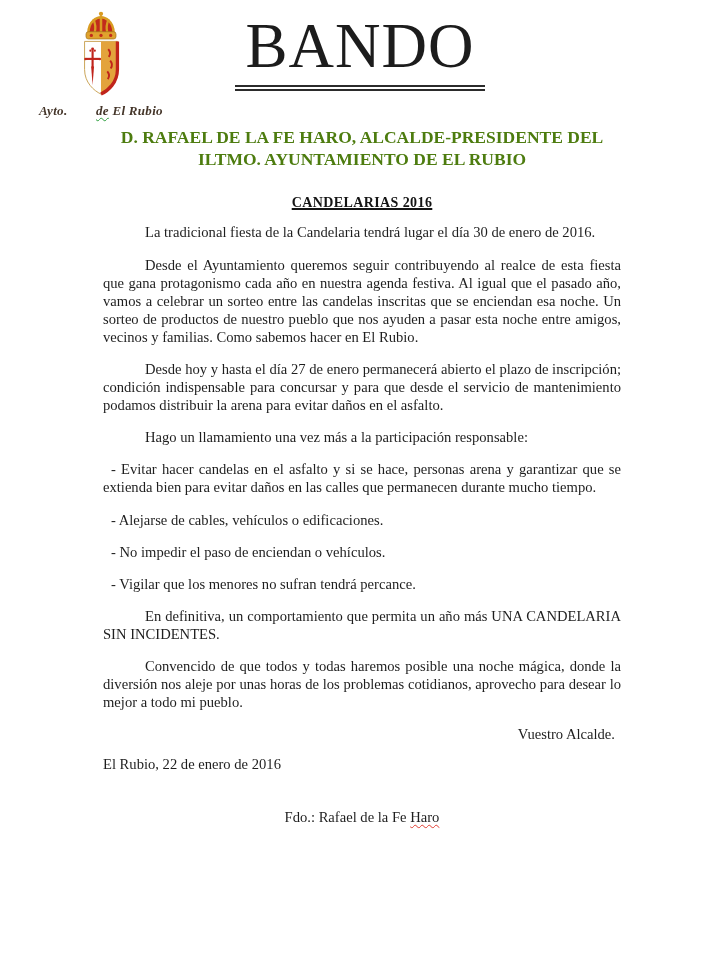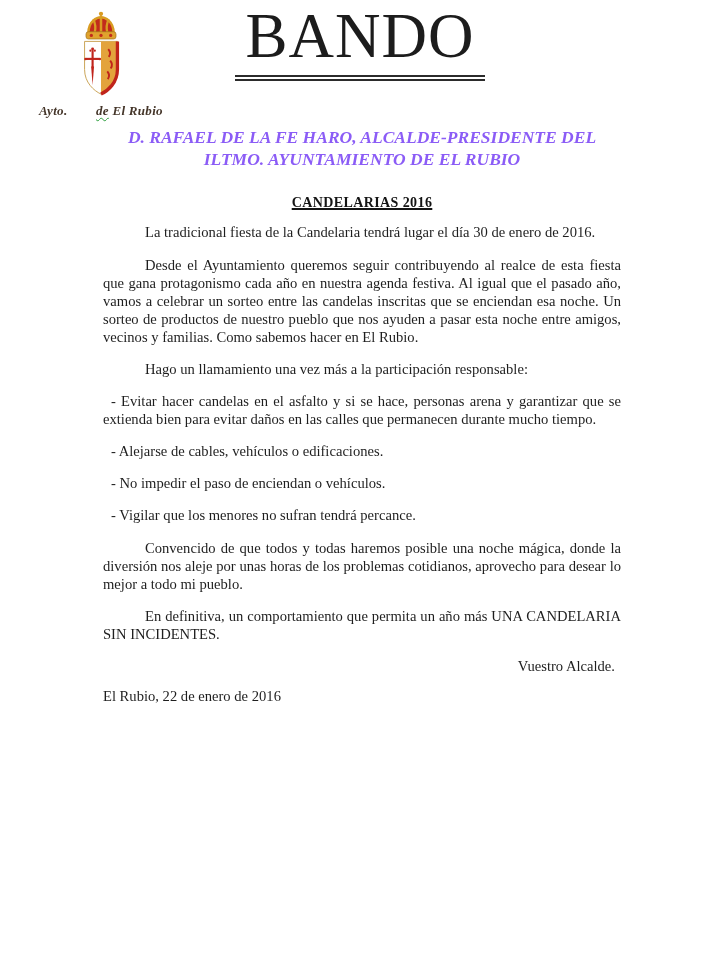--- a/index.html
+++ b/index.html
@@ -31,41 +31,40 @@
   }
   .squiggle-red{
     text-decoration:underline;
     text-decoration-style:wavy;
     text-decoration-color:#e03c31;
     text-decoration-thickness:1px;
     text-underline-offset:2px;
   }
 
   
-  .title-block{position:absolute;top:0;left:0;width:100%;text-align:center;}
+  .title-block{position:absolute;top:10px;left:0;width:100%;text-align:center;}
   .title-text{
     display:inline-block;
     font-size:63px;line-height:1.15;
     letter-spacing:1px;
     color:#1c1c1c;
     padding:0 10px 3px 10px;
     border-bottom:6px double #2b2b2b;
   }
 
   
   .doc-body{
     position:absolute;top:126px;left:103px;width:518px;
     font-size:14.6px;line-height:1.24;
   }
   .doc-heading{
     font-weight:bold;text-align:center;
     font-size:17.5px;line-height:1.26;
     max-width:492px;margin:0 auto 24px auto;
-    color:#8b5cf6;
-    font-style:italic;
+    color:#4d7c0f;
   }
   .doc-subtitle{
     font-weight:bold;text-align:center;
     font-size:14px;letter-spacing:.4px;
     margin:0 0 12px 0;color:#141414;
   }
   .doc-subtitle span{text-decoration:underline;text-decoration-thickness:1.5px;}
   p.para,p.bullet{
     margin:0 0 14px 0;
     text-align:justify;
@@ -126,25 +125,27 @@
   <div class="title-block">
     <span class="title-text">BANDO</span>
   </div>
 
   <div class="doc-body">
     <div class="doc-heading">D. RAFAEL DE LA FE HARO, ALCALDE-PRESIDENTE DEL ILTMO. AYUNTAMIENTO DE EL RUBIO</div>
     <div class="doc-subtitle"><span>CANDELARIAS 2016</span></div>
 
     <p class="para">La tradicional fiesta de la Candelaria tendrá lugar el día 30 de enero de 2016.</p>
     <p class="para">Desde el Ayuntamiento queremos seguir contribuyendo al realce de esta fiesta que gana protagonismo cada año en nuestra agenda festiva. Al igual que el pasado año, vamos a celebrar un sorteo entre las candelas inscritas que se enciendan esa noche. Un sorteo de productos de nuestro pueblo que nos ayuden a pasar esta noche entre amigos, vecinos y familias. Como sabemos hacer en El Rubio.</p>
+    <p class="para">Desde hoy y hasta el día 27 de enero permanecerá abierto el plazo de inscripción;  condición indispensable para concursar y para que desde el servicio de mantenimiento podamos distribuir la arena para evitar daños en el asfalto.</p>
     <p class="para">Hago un llamamiento una vez más a la participación responsable:</p>
     <p class="bullet">- Evitar hacer candelas en el asfalto y si se hace, personas arena y garantizar que se extienda bien para evitar daños en las calles que permanecen durante mucho tiempo.</p>
     <p class="bullet">- Alejarse de cables, vehículos o edificaciones.</p>
     <p class="bullet">- No impedir el paso de enciendan o vehículos.</p>
     <p class="bullet">- Vigilar que los menores no sufran tendrá percance.</p>
+    <p class="para">En definitiva, un comportamiento que permita un año más UNA CANDELARIA SIN INCIDENTES.</p>
     <p class="para">Convencido de que todos y todas haremos posible una noche mágica, donde la diversión nos aleje por unas horas de los problemas cotidianos, aprovecho para desear lo mejor a todo mi pueblo.</p>
-    <p class="para">En definitiva, un comportamiento que permita un año más UNA CANDELARIA SIN INCIDENTES.</p>
 
     <p class="signoff">Vuestro Alcalde.</p>
     <p class="dateline">El Rubio, 22 de enero de 2016</p>
+    <p class="signature"><span>Fdo.: Rafael de la Fe </span><span class="squiggle-red">Haro</span></p>
   </div>
 
 </div>
 
 </body></html>

